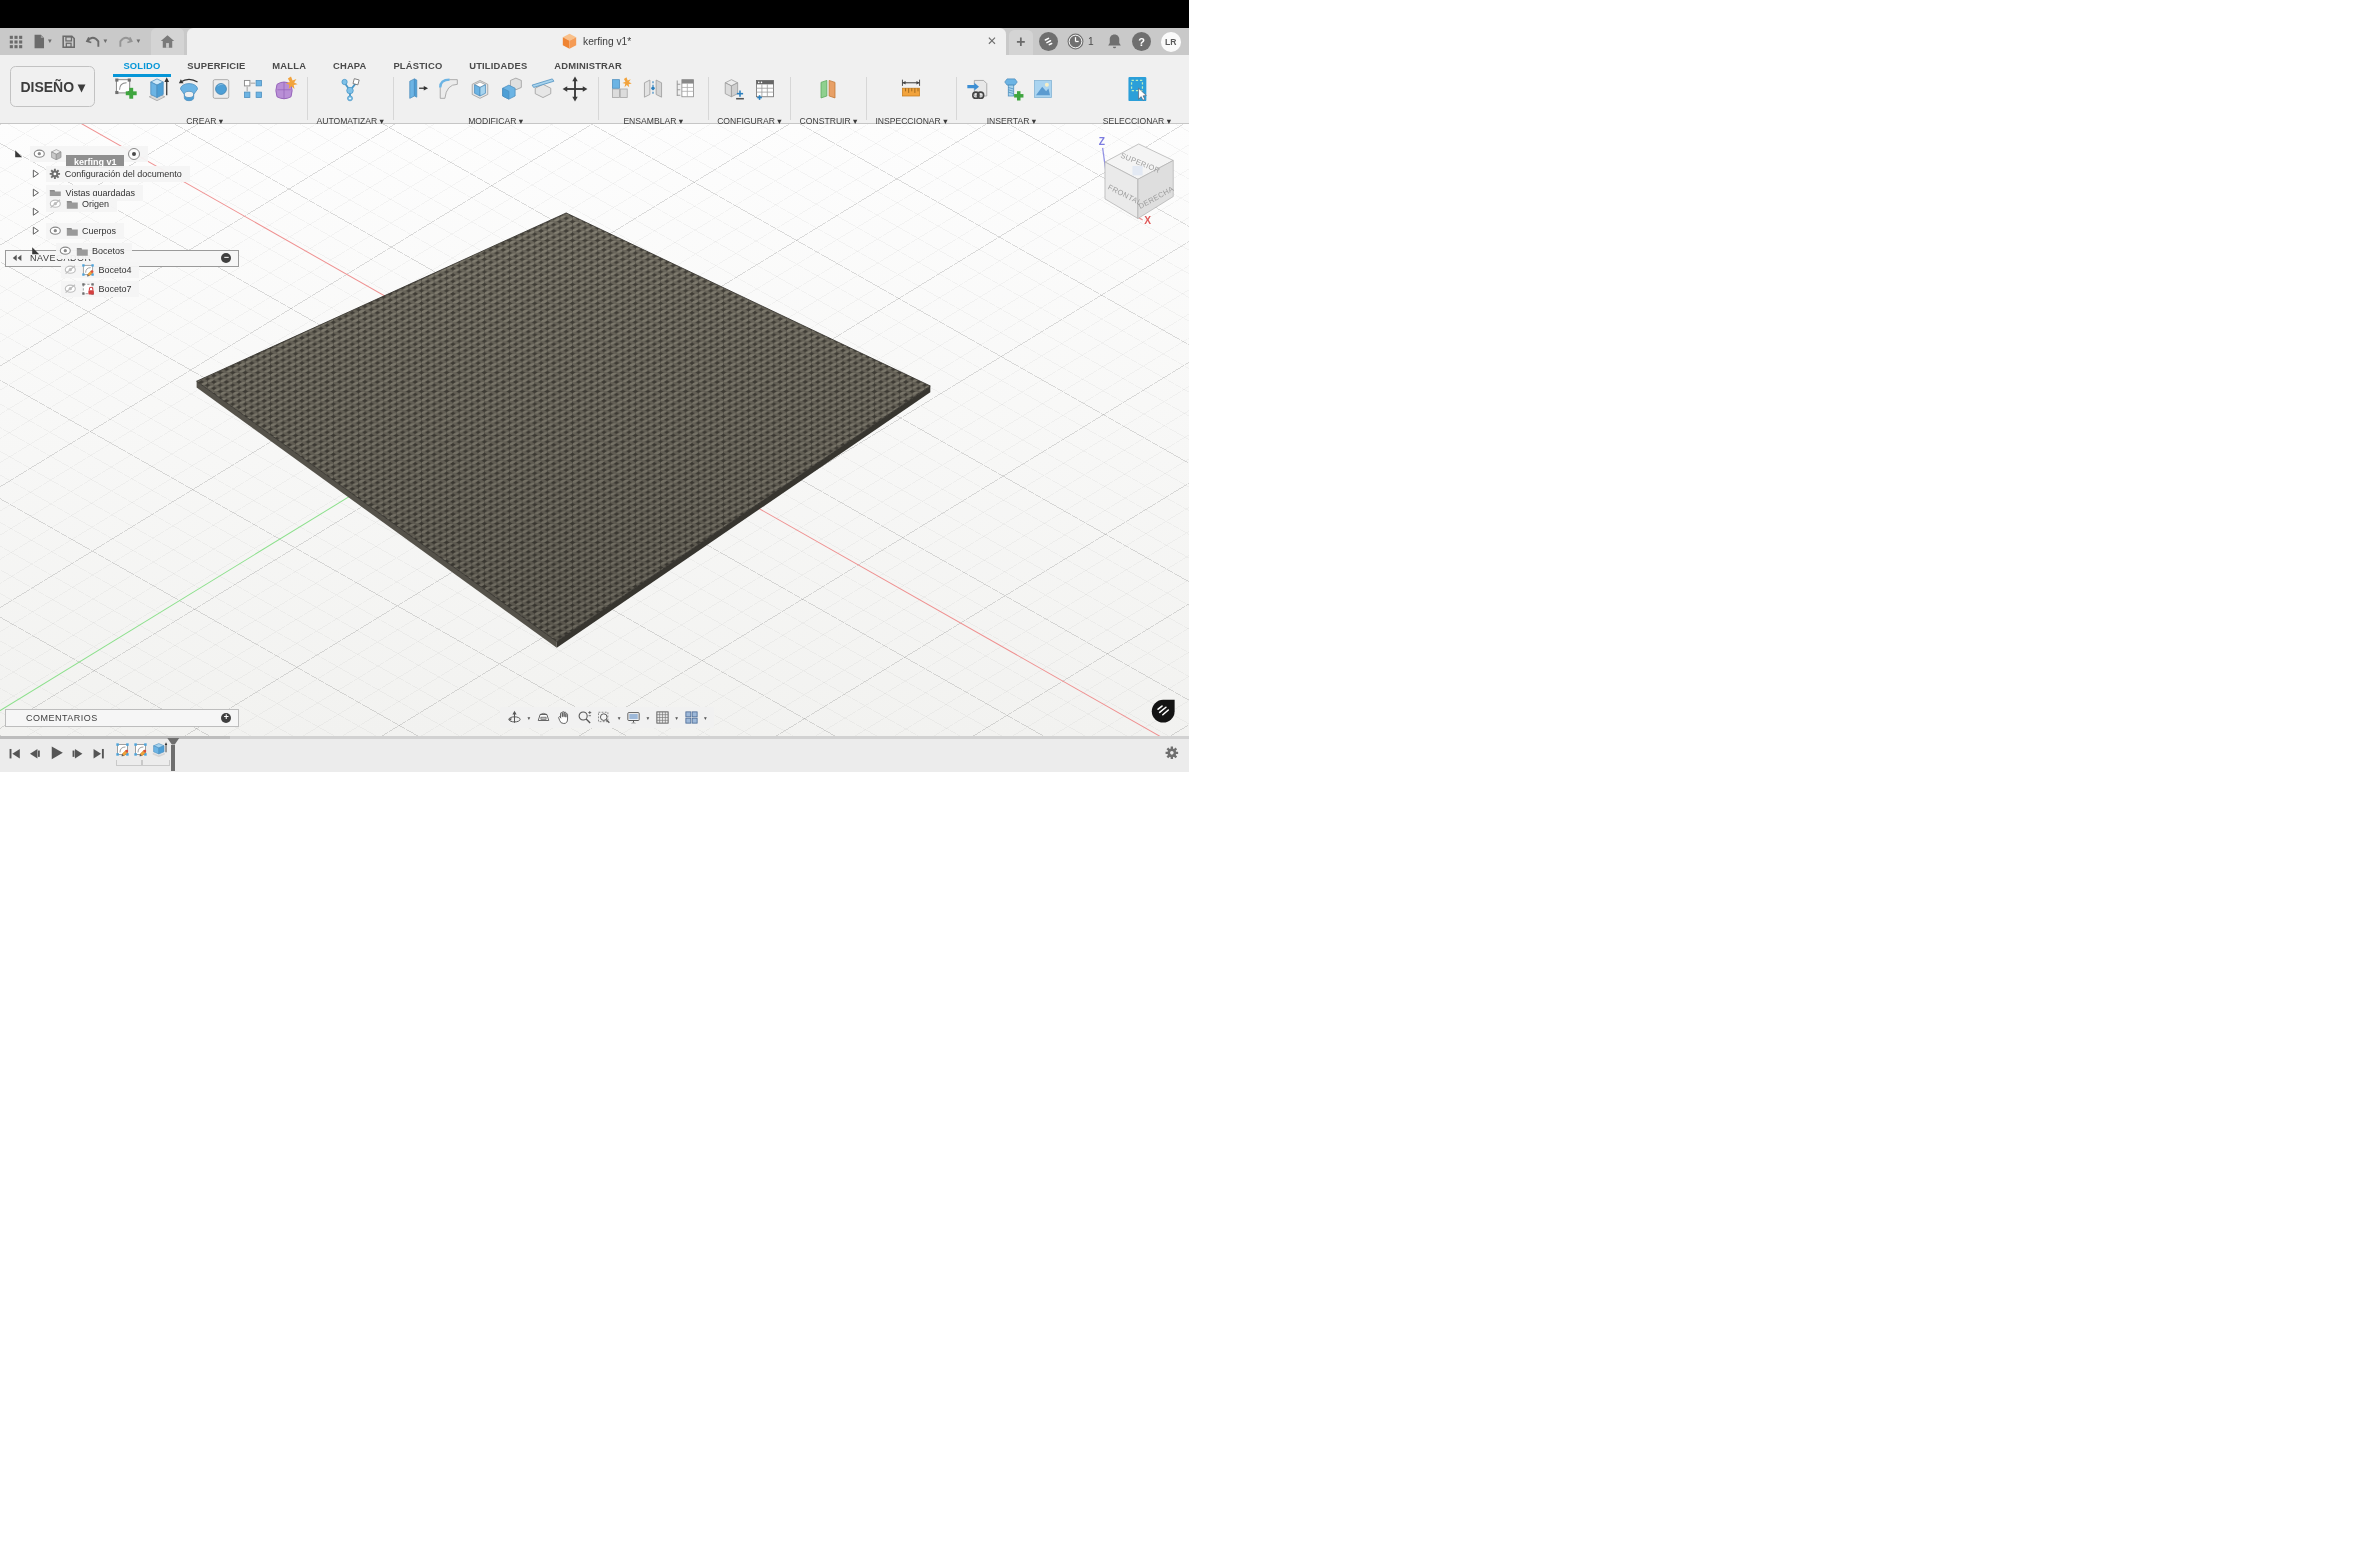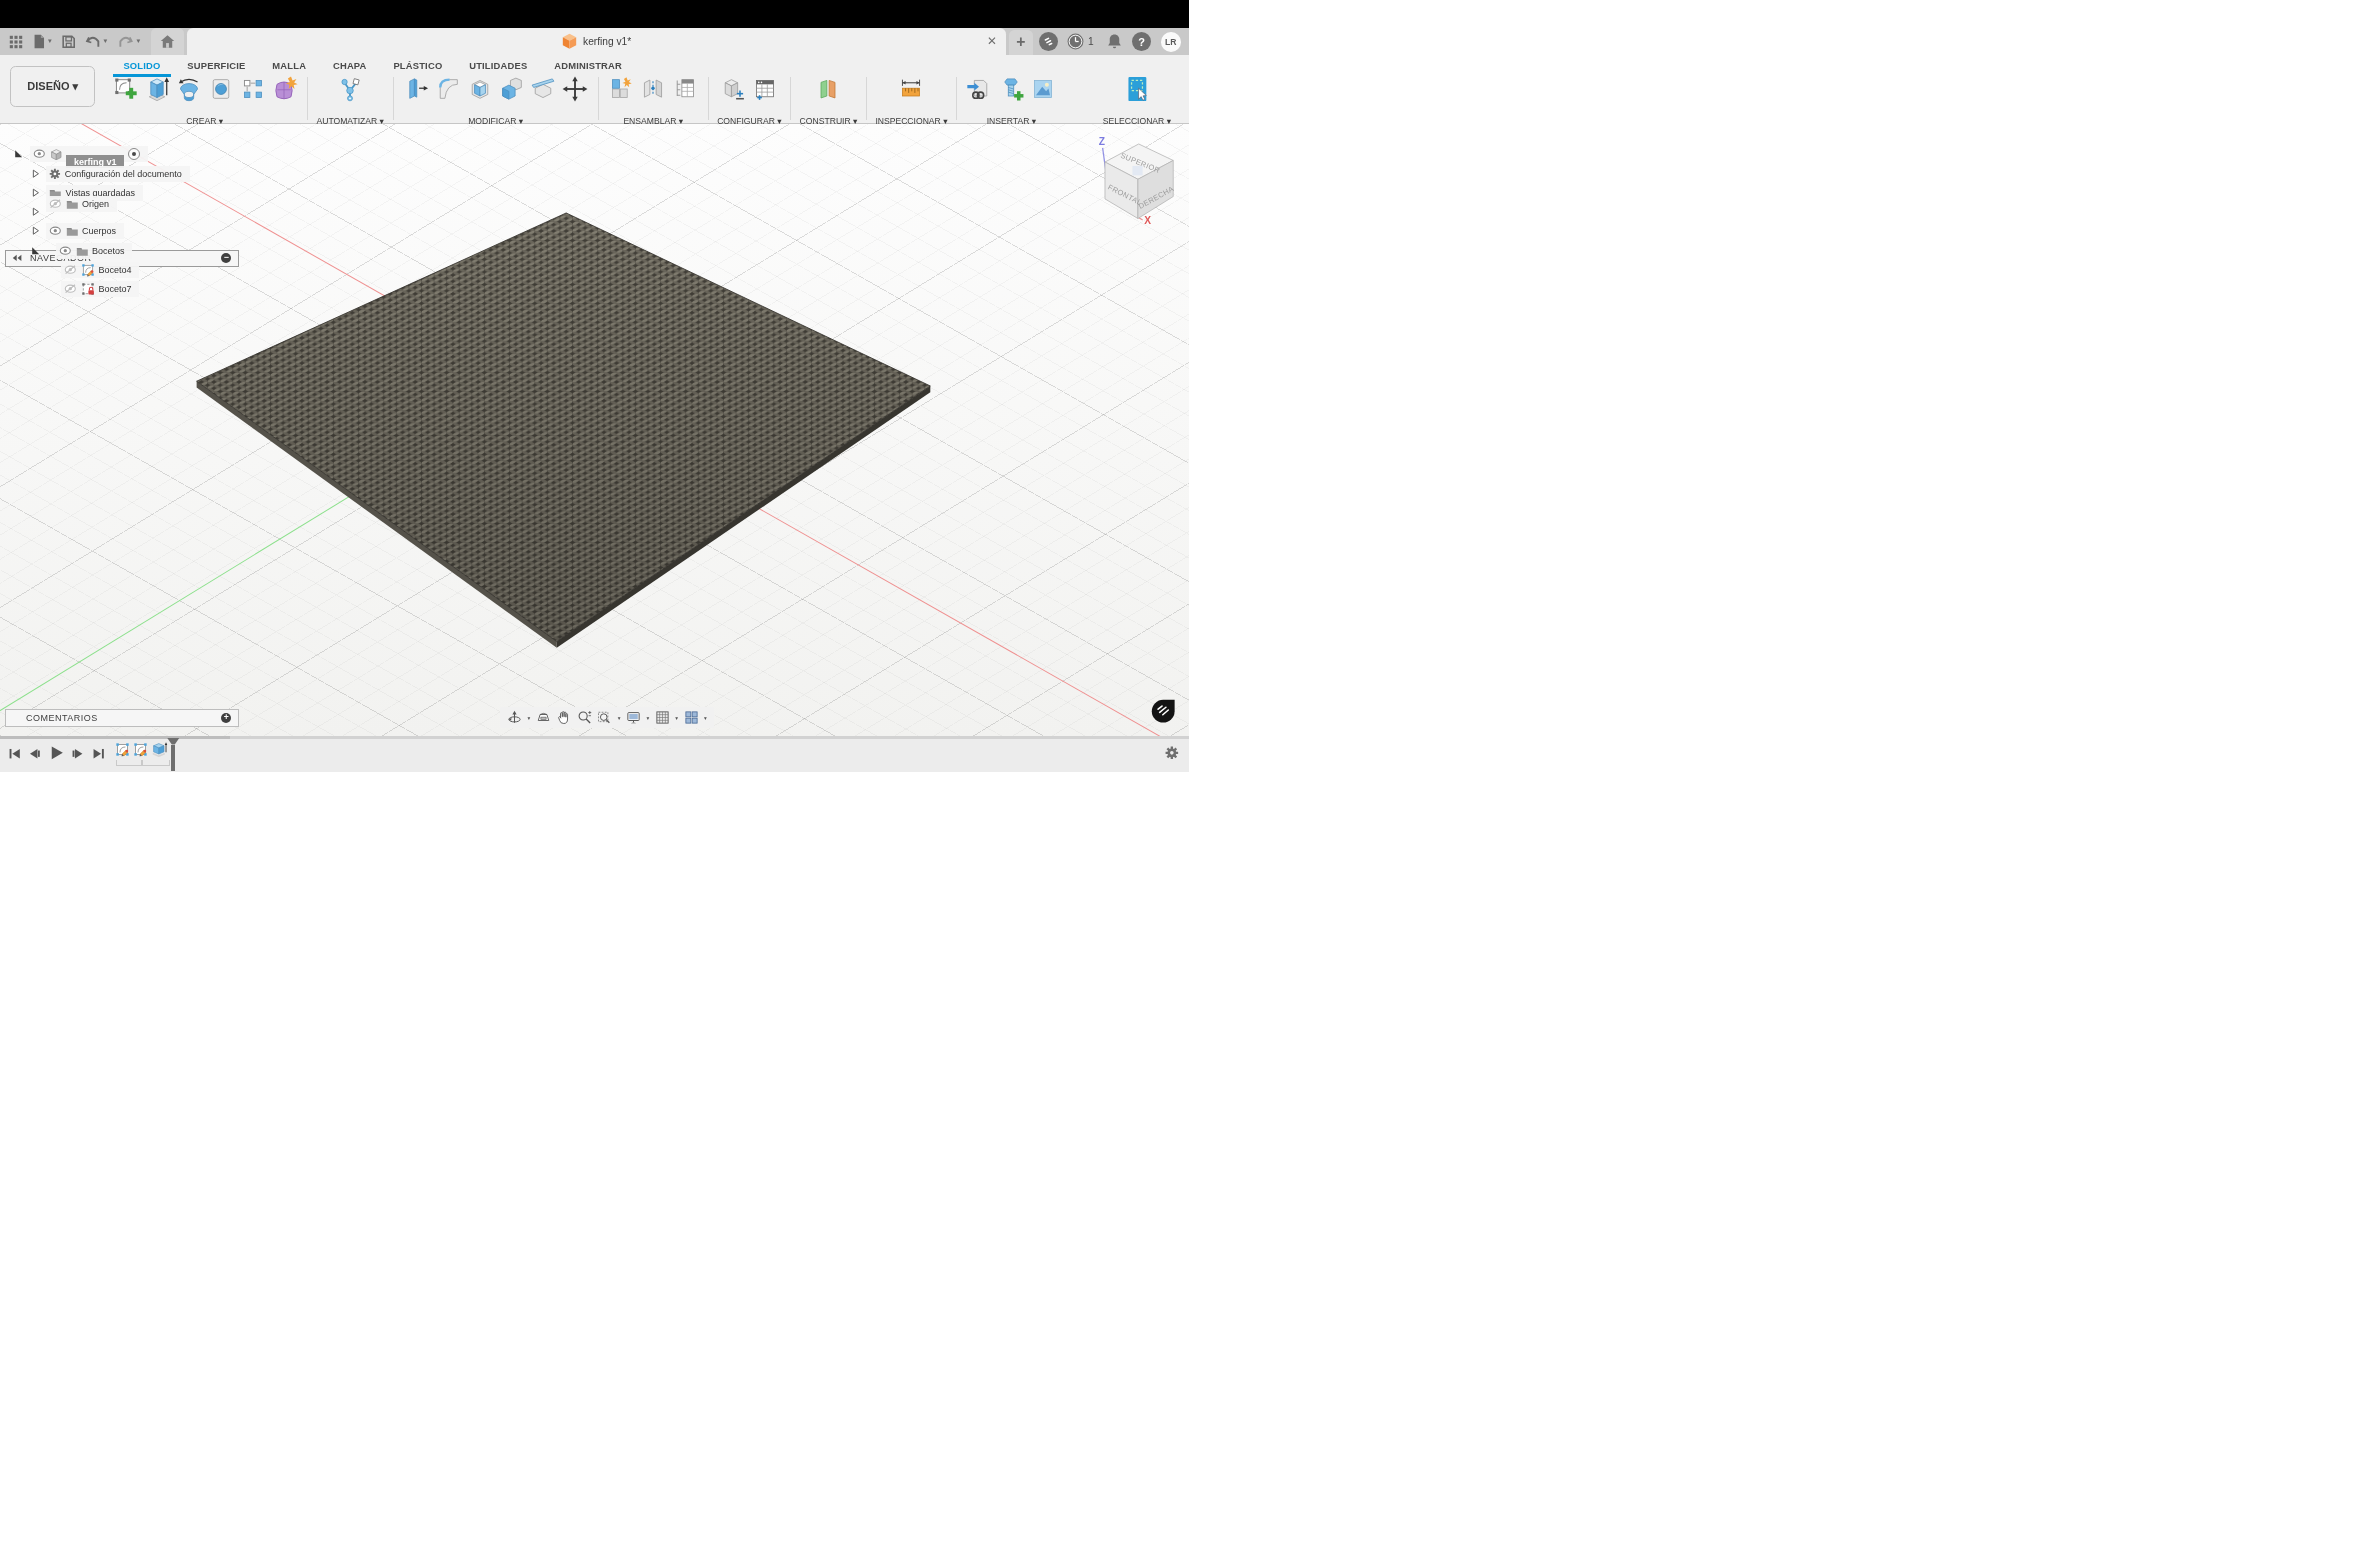--- a/index.html
+++ b/index.html
@@ -25,21 +25,21 @@
           color:#6a6a6a;font-size:15.7px;font-weight:bold;text-align:center;line-height:23.6px;}
   .tr-ic{position:absolute;top:32px;width:19px;height:19px;}
   .circ-ic{border-radius:50%;background:#6f6f6f;color:#fff;display:flex;align-items:center;
            justify-content:center;font-weight:bold;}
   #clockwrap{left:1066px;top:32px;display:flex;align-items:center;gap:3.1px;position:absolute;}
   #clockwrap .num{font-size:10.2px;color:#4a4a4a;}
   #avatar{left:1161px;width:19.7px;height:19.7px;background:#fafafa;color:#5a5a5a;font-size:8.6px;}
   
   #ribbon{left:0;top:55px;width:1189px;height:69px;background:#f0f0f0;border-bottom:0.8px solid #c6c6c6;box-sizing:border-box;}
   #wsbtn{left:10.2px;top:66px;width:83px;height:39px;border:0.8px solid #c2c2c2;border-radius:5.5px;
-         display:flex;align-items:center;justify-content:center;font-size:11px;font-weight:bold;color:#3c3c3c;background:#f0f0f0;}
+         display:flex;align-items:center;justify-content:center;font-size:14px;font-weight:bold;color:#3c3c3c;background:#f0f0f0;}
   #tabsrow{left:110px;top:57px;height:17.3px;display:flex;position:absolute;align-items:flex-end;}
   .rtab{padding:0 13.4px;font-size:9.4px;font-weight:bold;color:#4a4a4a;line-height:17.3px;position:relative;letter-spacing:0.2px;}
   .rtab.active{color:#0696d7;}
   .rtab.active::after{content:"";position:absolute;left:3.1px;right:3.1px;bottom:-2.4px;height:3.1px;background:#0696d7;}
   #groups{left:104px;top:75px;right:3.1px;height:47px;display:flex;align-items:stretch;position:absolute;}
   .grp{display:flex;flex-direction:column;align-items:center;padding:0 7px;}
   .gicons{height:35px;display:flex;align-items:center;gap:3.9px;}
   .glabel{font-size:8.6px;color:#3c3c3c;margin-top:13px;white-space:nowrap;}
   .gdiv{width:0.8px;background:#d7d7d7;margin:1.6px 1.6px;}
   .grp-sel{margin-left:auto;margin-right:7.9px;text-decoration:underline;}

